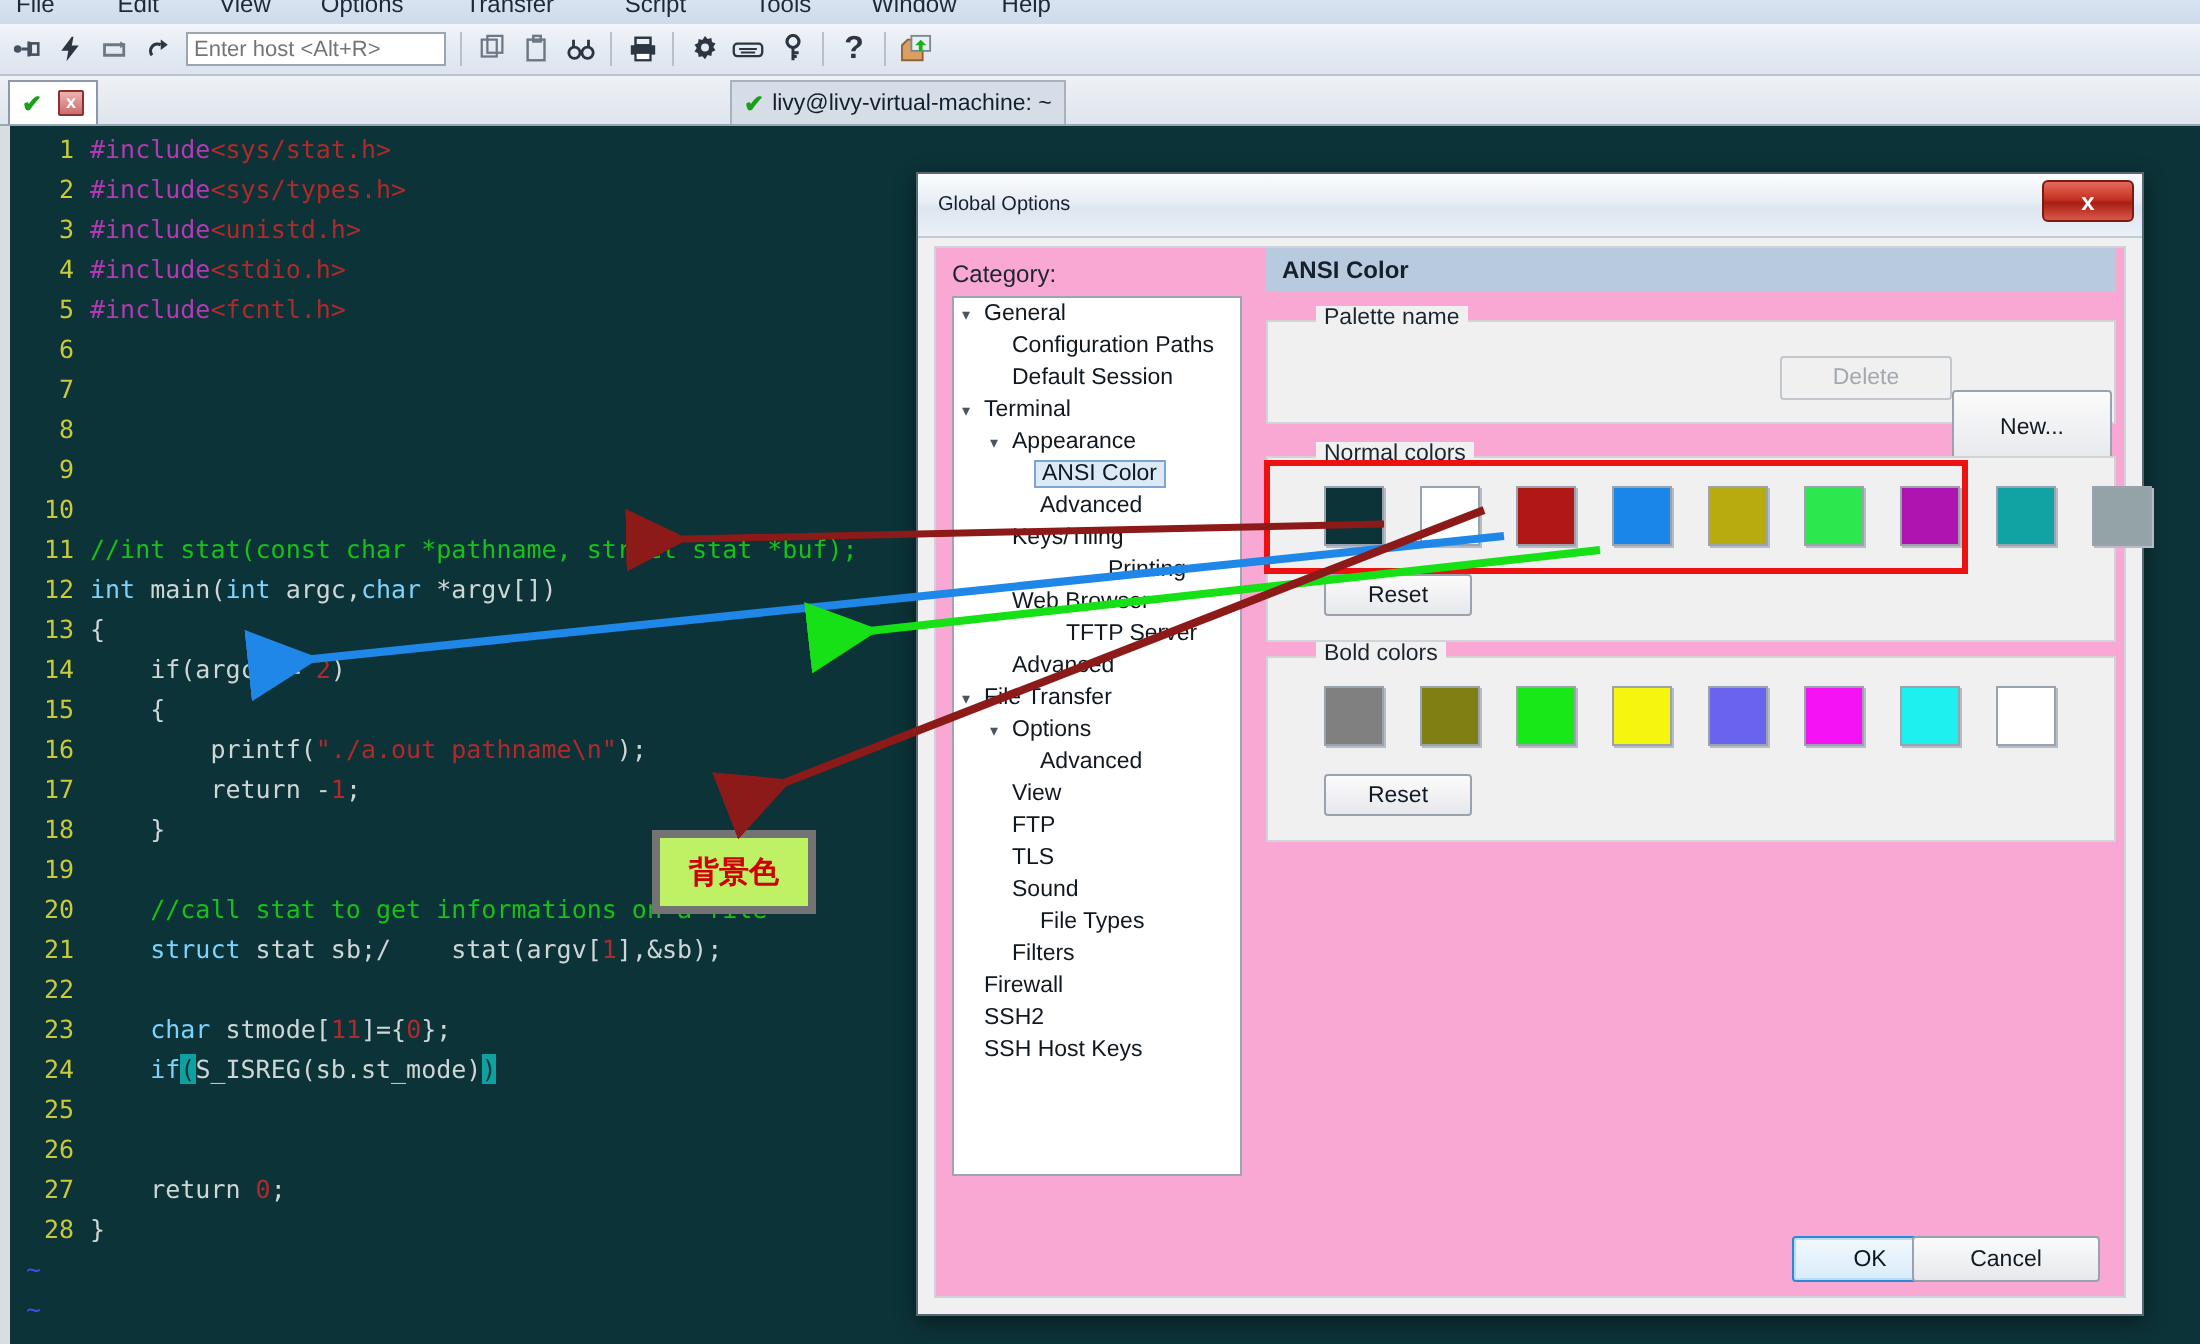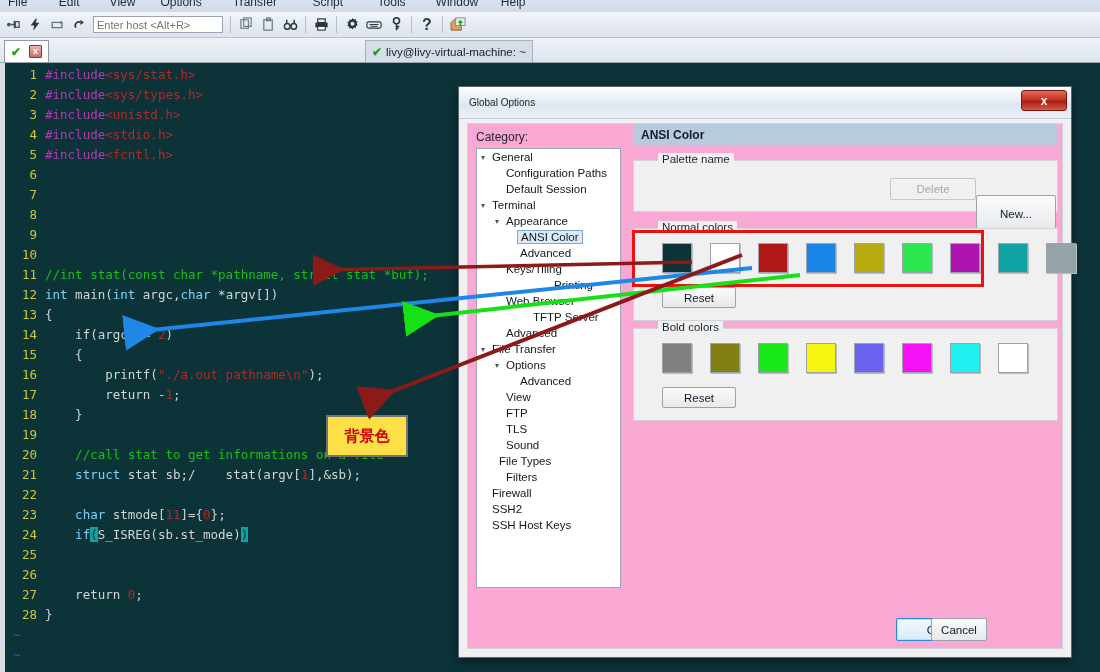--- a/index.html
+++ b/index.html
@@ -96,21 +96,21 @@
   .c-def{color:#cfd6d6;}
   .c-hl {background:#0fa0a0;color:#0c3338;}
   .c-til{color:#3b4fe0;}
 
   
   #annot{ position:absolute; left:0; top:0; width:1100px; height:672px; pointer-events:none; }
 
   
   #note{
     position:absolute; left:326px; top:415px; width:82px; height:42px;
-    background:#fde047; border:2px solid #737373;
+    background:#bef264; border:4px solid #737373;
     display:flex; align-items:center; justify-content:center;
     color:#d10000; font-size:15px; font-weight:bold;
     font-family:"DejaVu Sans", sans-serif;
   }
 
   
   #dialog{
     position:absolute; left:458px; top:86px; width:614px; height:572px;
     background:#f0f0f0;
     border:1px solid #5a6672;
@@ -202,21 +202,21 @@
   }
 
   #btn-ok{
     position:absolute; left:896px; top:618px; width:78px; height:23px;
     background:linear-gradient(to bottom,#f2f8fd,#d9ecfa);
     border:1px solid #2a8ad4; border-radius:2px; box-shadow:0 0 0 1px #bcdcf2 inset;
     display:flex;align-items:center;justify-content:center;
     font-size:11.5px;color:#0d1722;
   }
   #btn-cancel{
-    position:absolute; left:931px; top:618px; width:56px; height:23px;
+    position:absolute; left:956px; top:618px; width:94px; height:23px;
   }
 </style>
 </head>
 <body>
 
 <div id="menubar">
     <div class="mi" style="left: 8px;">File</div>
     <div class="mi" style="left: 58.8px;">Edit</div>
     <div class="mi" style="left: 109.6px;">View</div>
     <div class="mi" style="left: 160.4px;">Options</div>
@@ -405,21 +405,21 @@
           <span class="lbl">FTP</span>
         </div>
         <div class="tnode" style="padding-left: 18px;">
           <span class="arr"></span>
           <span class="lbl">TLS</span>
         </div>
         <div class="tnode" style="padding-left: 18px;">
           <span class="arr"></span>
           <span class="lbl">Sound</span>
         </div>
-        <div class="tnode" style="padding-left: 11px;">
+        <div class="tnode" style="padding-left: 32px;">
           <span class="arr"></span>
           <span class="lbl">File Types</span>
         </div>
         <div class="tnode" style="padding-left: 18px;">
           <span class="arr"></span>
           <span class="lbl">Filters</span>
         </div>
         <div class="tnode" style="padding-left: 4px;">
           <span class="arr"></span>
           <span class="lbl">Firewall</span>

